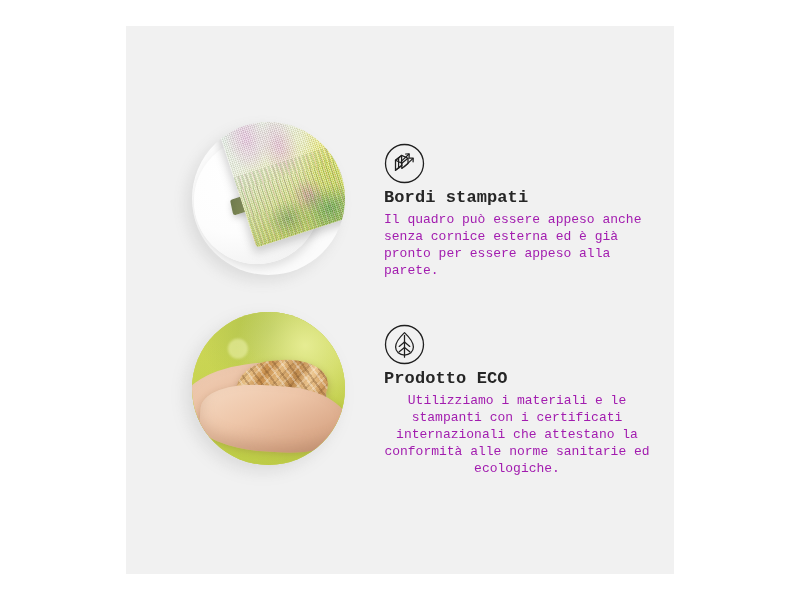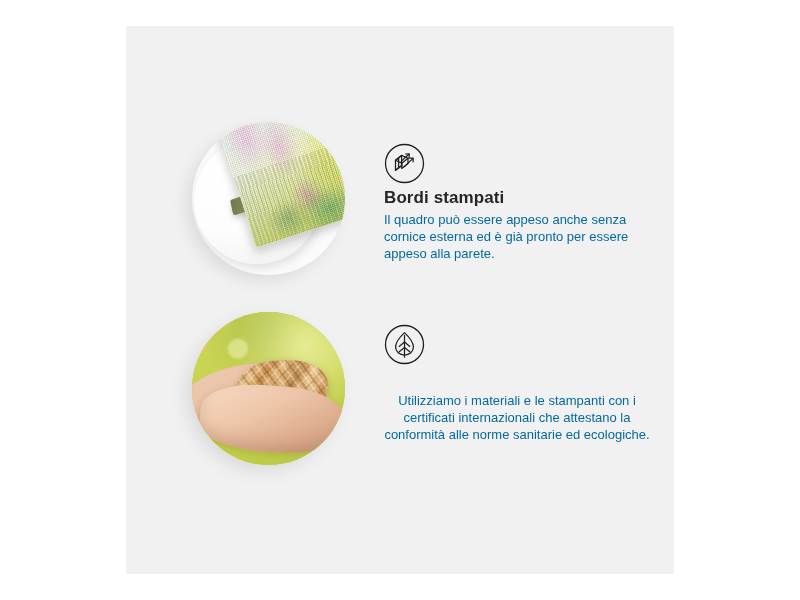--- a/index.html
+++ b/index.html
@@ -10,20 +10,21 @@
     background: #ffffff;
     font-family: "Liberation Sans", sans-serif;
     overflow: hidden;
   }
 
   #stage {
     position: relative;
     width: 800px;
     height: 480px;
     background: #ffffff;
+    font-family: Liberation Mono, monospace;
   }
 
   #panel {
     position: absolute;
     left: 126px;
     top: 26px;
     width: 548px;
     height: 548px;
     background: #f1f1f1;
   }
@@ -236,21 +237,21 @@
   }
   #title-printed-edges { top: 188px; }
   #title-eco          { top: 369px; }
 
   .feature-desc {
     position: absolute;
     left: 384px;
     width: 266px;
     font-size: 13px;
     line-height: 17px;
-    color: #0369a1;
+    color: #a21caf;
   }
   #desc-printed-edges { top: 211px; }
   #desc-eco          { top: 392px; text-align: center; }
 </style>
 </head>
 <body>
 
 <div id="stage">
 
   <div id="panel"></div>
@@ -305,16 +306,17 @@
         <path d="M20.5 11.4 L20.5 33.2"></path>
 
         <path d="M20.5 18.0 L15.2 22.4"></path>
         <path d="M20.5 18.0 L25.8 22.4"></path>
         <path d="M20.5 23.4 L15.2 27.8"></path>
         <path d="M20.5 23.4 L25.8 27.8"></path>
       </g>
     </svg>
   </div>
 
+  <div class="feature-title" id="title-eco">Prodotto ECO</div>
 
   <div class="feature-desc" id="desc-eco">Utilizziamo i materiali e le stampanti con i certificati internazionali che attestano la conformità alle norme sanitarie ed ecologiche.</div>
 
 </div>
 
 </body></html>

